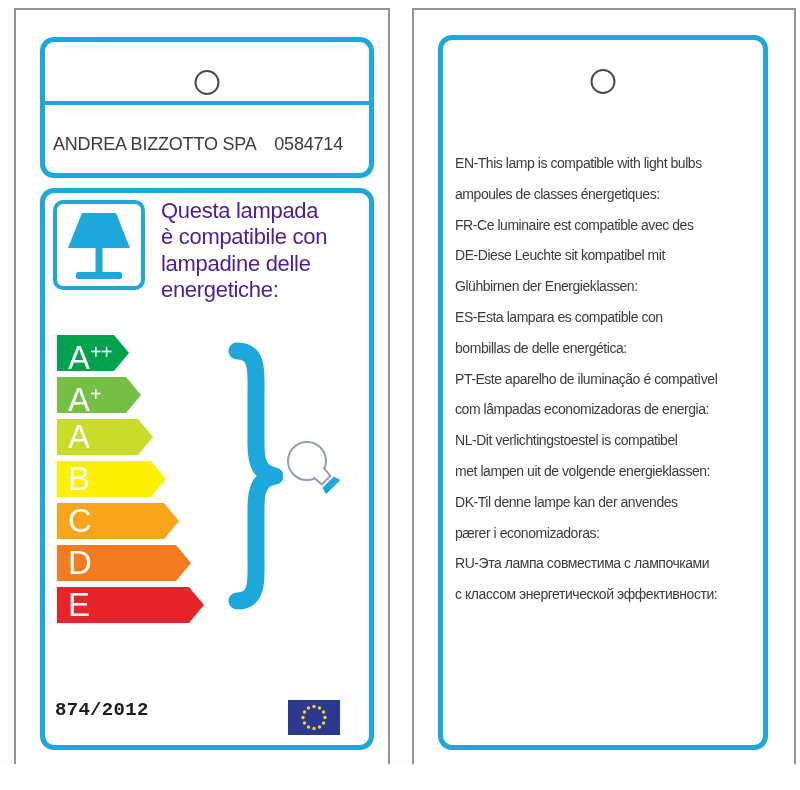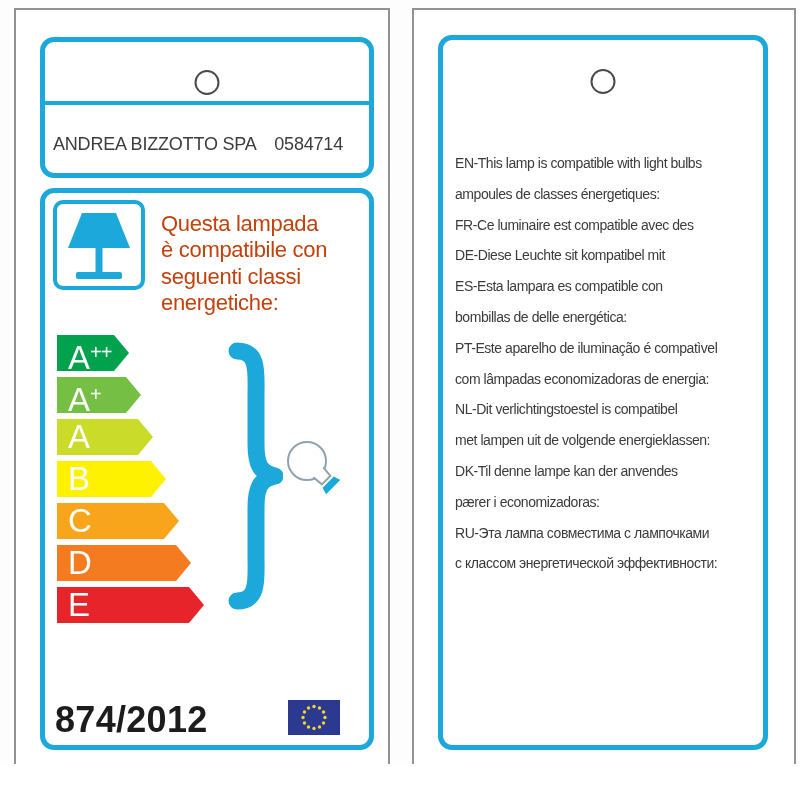--- a/index.html
+++ b/index.html
@@ -18,31 +18,31 @@
   .hole{position:absolute;left:50%;transform:translateX(-50%);top:28px;width:25px;height:25px;
         border:2.5px solid #4a4a4a;border-radius:50%;background:#ffffff;box-sizing:border-box;}
   .right-box .hole{top:29px;}
 
   .divider{position:absolute;left:0;right:0;top:59px;height:4px;background:#1CA8DA;}
   .header-row{position:absolute;left:0;right:0;top:63px;bottom:0;display:flex;align-items:center;
         justify-content:space-between;padding:10px 26px 0 8px;font-size:18px;color:#3c3c3c;letter-spacing:-0.2px;}
 
   .lamp-box{position:absolute;left:8px;top:7px;width:92px;height:90px;border:4px solid #1CA8DA;
         border-radius:10px;box-sizing:border-box;display:flex;align-items:center;justify-content:center;}
-  .desc{position:absolute;left:116px;top:18px;width:212px;font-size:22px;line-height:26.4px;color:#c2410c;letter-spacing:-0.3px;}
+  .desc{position:absolute;left:116px;top:5px;width:212px;font-size:22px;line-height:26.4px;color:#4c1d95;letter-spacing:-0.3px;}
 
   .arrows{position:absolute;left:12px;top:142px;}
   .arrow{height:36px;margin-bottom:6px;color:#fbfffb;font-size:33px;line-height:35px;padding-left:11px;box-sizing:border-box;
         clip-path:polygon(0 0, calc(100% - 15px) 0, 100% 50%, calc(100% - 15px) 100%, 0 100%);}
   .arrow .sup{font-size:20px;vertical-align:10px;letter-spacing:-1px;}
 
   .brace{position:absolute;left:178px;top:148px;}
   .bulb{position:absolute;left:236px;top:242px;}
 
-  .reg{position:absolute;left:10px;top:506px;font-size:36px;font-weight:bold;color:#1c1c1c;letter-spacing:0.3px;}
+  .reg{position:absolute;left:10px;top:506px;font-size:19px;font-weight:bold;color:#1c1c1c;letter-spacing:0.3px;font-family:Liberation Mono, monospace;}
   .euflag{position:absolute;left:243px;top:507px;}
 
   .mlines{position:absolute;left:12px;top:108px;width:308px;font-size:14px;line-height:30.8px;
         color:#3b3b3b;letter-spacing:-0.45px;white-space:nowrap;}
 
   .bottom-strip{position:absolute;left:0;top:782px;width:800px;height:8px;background:#dadada;}
 </style>
 </head>
 <body>
 
@@ -65,21 +65,21 @@
         <svg width="84" height="82" viewBox="0 0 84 82">
           <polygon points="25,9 59,9 73,44 11,44" fill="#1CA8DA"></polygon>
           <rect x="38.5" y="44" width="7" height="26" fill="#1CA8DA"></rect>
           <rect x="19" y="68" width="46" height="7" rx="2" fill="#1CA8DA"></rect>
         </svg>
       </div>
 
       <div class="desc" id="desc">
           <div>Questa lampada</div>
           <div>è compatibile con</div>
-          <div>seguenti classi</div>
+          <div>lampadine delle</div>
           <div>energetiche:</div>
         </div>
 
       <div class="arrows" id="arrows">
           <div class="arrow" style="width: 72px; background: rgb(0, 162, 77);"><span>A</span><span class="sup">++</span></div>
           <div class="arrow" style="width: 84px; background: rgb(116, 191, 68);"><span>A</span><span class="sup">+</span></div>
           <div class="arrow" style="width: 96px; background: rgb(203, 219, 42);"><span>A</span></div>
           <div class="arrow" style="width: 109px; background: rgb(254, 242, 0);"><span>B</span></div>
           <div class="arrow" style="width: 122px; background: rgb(249, 165, 28);"><span>C</span></div>
           <div class="arrow" style="width: 134px; background: rgb(244, 123, 32);"><span>D</span></div>
@@ -120,20 +120,21 @@
   </div>
 
   <div class="tag tag-right">
     <div class="inner-box right-box">
       <div class="hole"></div>
       <div class="mlines" id="mlines">
           <div>EN-This lamp is compatible with light bulbs</div>
           <div>ampoules de classes énergetiques:</div>
           <div>FR-Ce luminaire est compatible avec des</div>
           <div>DE-Diese Leuchte sit kompatibel mit</div>
+          <div>Glühbirnen der Energieklassen:</div>
           <div>ES-Esta lampara es compatible con</div>
           <div>bombillas de delle energética:</div>
           <div>PT-Este aparelho de iluminação é compatìvel</div>
           <div>com lâmpadas economizadoras de energia:</div>
           <div>NL-Dit verlichtingstoestel is compatibel</div>
           <div>met lampen uit de volgende energieklassen:</div>
           <div>DK-Til denne lampe kan der anvendes</div>
           <div>pærer i economizadoras:</div>
           <div>RU-Эта лампа совместима с лампочками</div>
           <div> с классом энергетической эффективности:</div>

